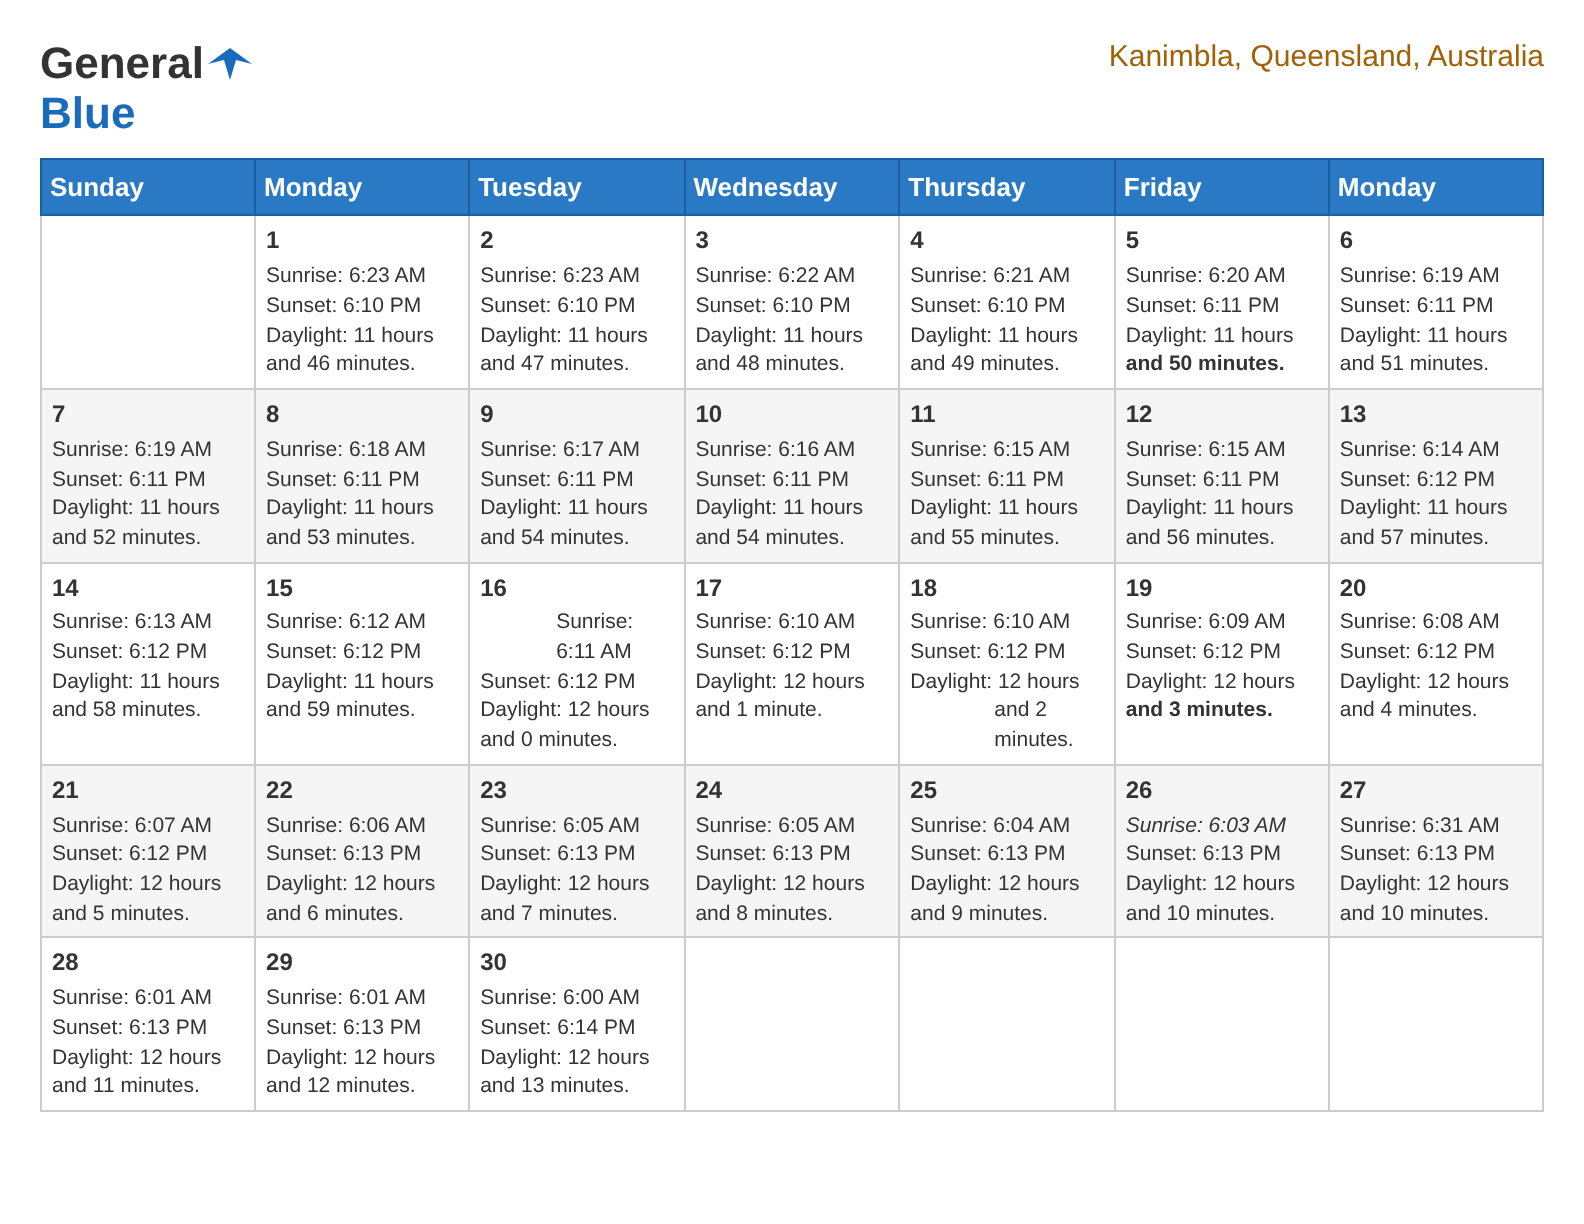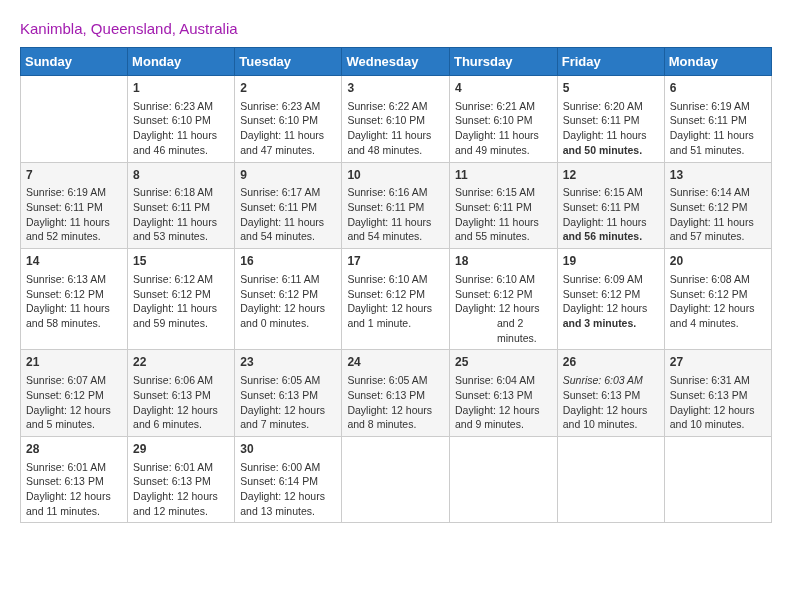--- a/index.html
+++ b/index.html
@@ -31,21 +31,21 @@
     .title-block {
       text-align: right;
     }
     .month-title {
       font-size: 36px;
       color: #333;
       font-weight: normal;
     }
     .location {
       font-size: 15px;
-      color: #a21caf;
+      color: #a16207;
     }
     .calendar {
       width: 100%;
       border-collapse: collapse;
       border: 1px solid #ccc;
     }
     .calendar th {
       background-color: #2979c4;
       color: #fff;
       font-size: 13px;
@@ -72,20 +72,32 @@
     }
     .empty { background: #f9f9f9; }
     tr:nth-child(even) td { background: #f5f5f5; }
     tr:nth-child(odd) td { background: #fff; }
     .calendar thead tr th { background: #2979c4; }
   </style>
 </head>
 <body>
 
 <div class="header">
+  <div class="logo">
+    <div class="logo-text">
+      <span class="logo-general">General</span><span style="display:inline-block;vertical-align:middle;margin-left:2px;">
+        <svg width="22" height="18" viewBox="0 0 22 18">
+          <polygon points="11,2 22,10 14,8 11,18 8,8 0,10" fill="#1a6bba"></polygon>
+        </svg>
+      </span>
+    </div>
+    <div class="logo-text">
+      <span class="logo-blue">Blue</span>
+    </div>
+  </div>
   <div class="title-block">
     <div class="location">Kanimbla, Queensland, Australia</div>
   </div>
 </div>
 
 <table class="calendar">
   <thead>
     <tr>
     <th>Sunday</th>
         <th>Monday</th>
@@ -176,21 +188,21 @@
           <span style="display:block;">Sunrise: 6:15 AM</span>
           <span style="display:block;">Sunset: 6:11 PM</span>
           <span style="display:block;">Daylight: 11 hours</span>
           <span style="display:block;">and 55 minutes.</span>
         </td>
         <td>
           <span class="day-num">12</span>
           <span style="display:block;">Sunrise: 6:15 AM</span>
           <span style="display:block;">Sunset: 6:11 PM</span>
           <span style="display:block;">Daylight: 11 hours</span>
-          <span style="display:block;font-weight:bold;">and 56 minutes.</span>
+          <span style="display:block;">and 56 minutes.</span>
         </td>
         <td>
           <span class="day-num">13</span>
           <span style="display:block;">Sunrise: 6:14 AM</span>
           <span style="display:block;">Sunset: 6:12 PM</span>
           <span style="display:block;">Daylight: 11 hours</span>
           <span style="display:block;">and 57 minutes.</span>
         </td>
       </tr>
       <tr>
@@ -203,21 +215,21 @@
         </td>
         <td>
           <span class="day-num">15</span>
           <span style="display:block;">Sunrise: 6:12 AM</span>
           <span style="display:block;">Sunset: 6:12 PM</span>
           <span style="display:block;">Daylight: 11 hours</span>
           <span style="display:block;">and 59 minutes.</span>
         </td>
         <td>
           <span class="day-num">16</span>
-          <span style="display:block;">Sunrise: 6:11 AM</span>
+          <span style="display:block;margin-left:38px;">Sunrise: 6:11 AM</span>
           <span style="display:block;">Sunset: 6:12 PM</span>
           <span style="display:block;">Daylight: 12 hours</span>
           <span style="display:block;">and 0 minutes.</span>
         </td>
         <td>
           <span class="day-num">17</span>
           <span style="display:block;">Sunrise: 6:10 AM</span>
           <span style="display:block;">Sunset: 6:12 PM</span>
           <span style="display:block;">Daylight: 12 hours</span>
           <span style="display:block;">and 1 minute.</span>

